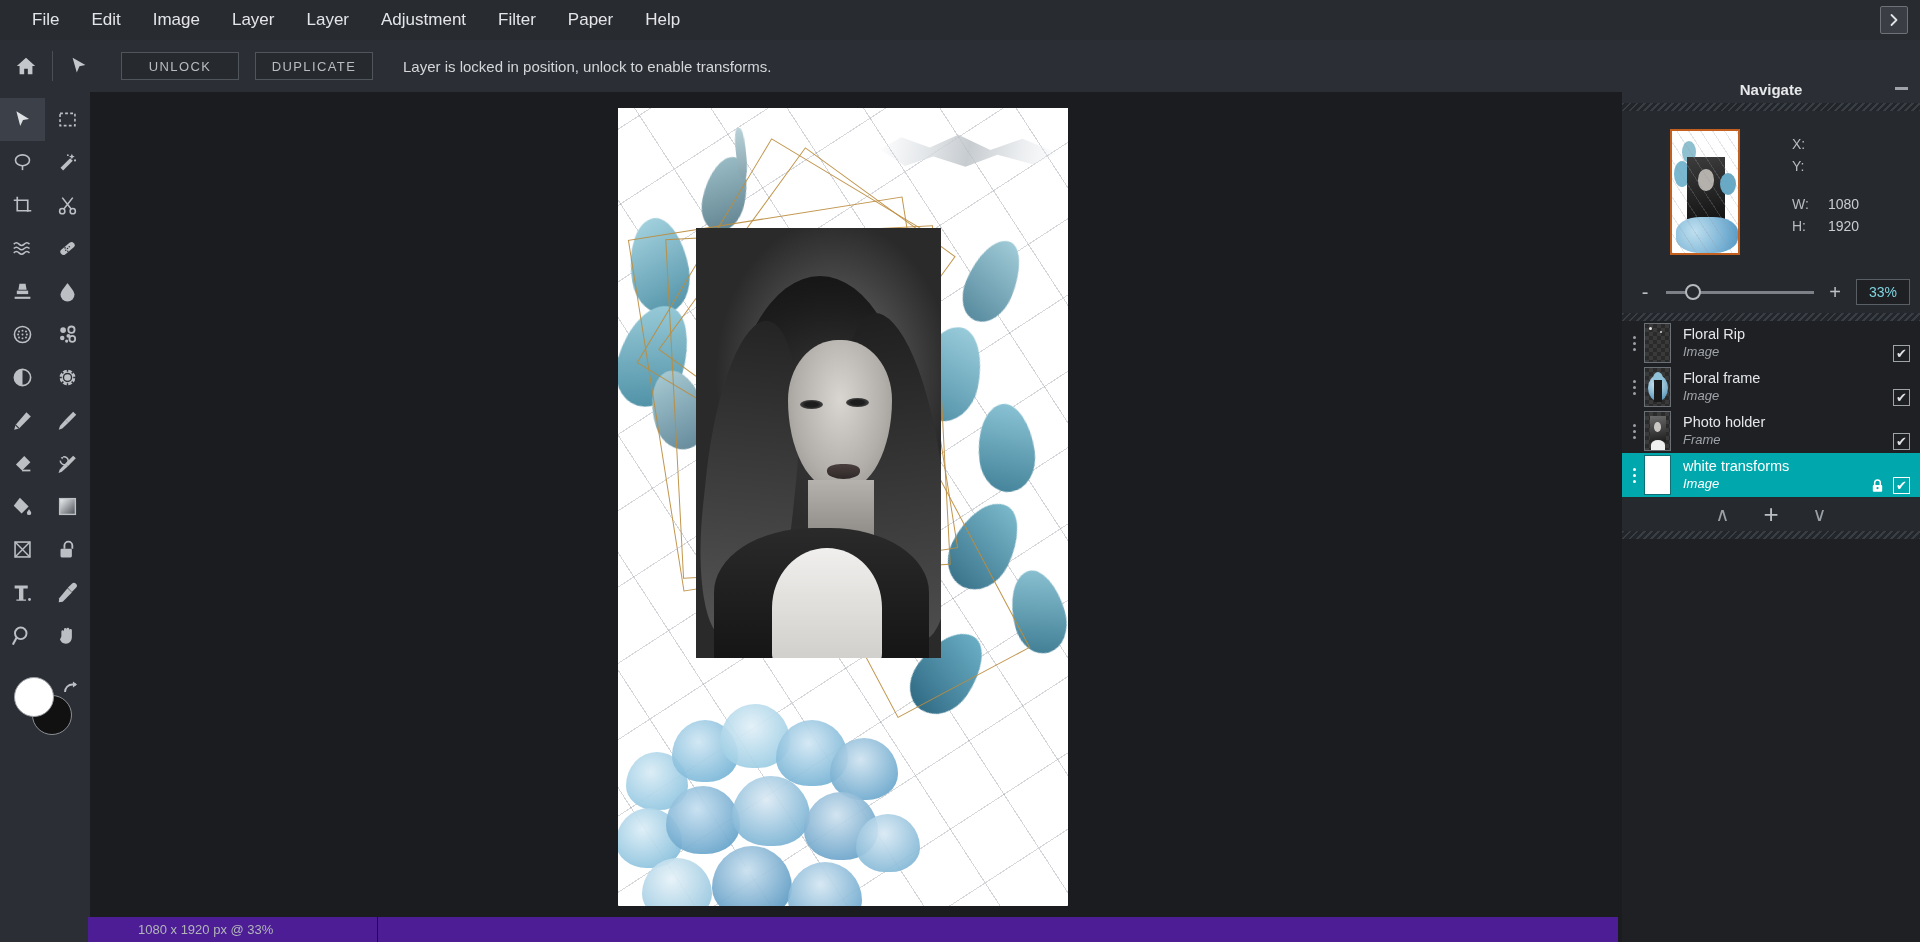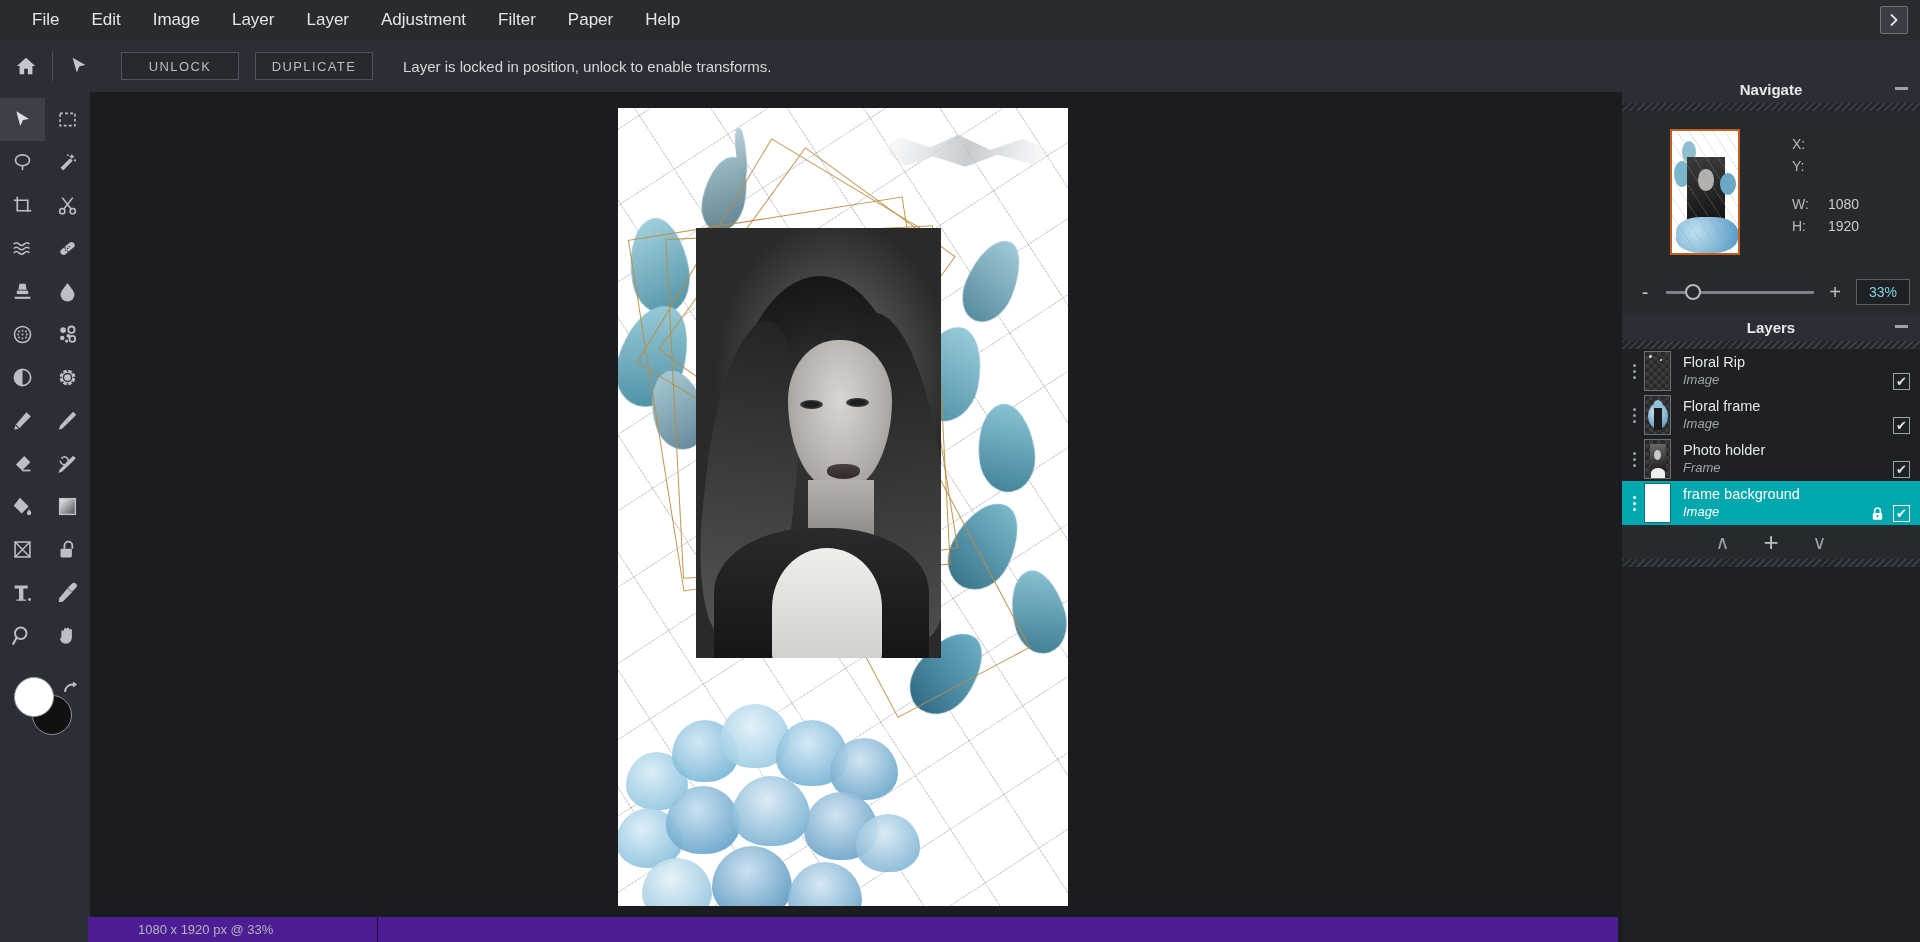--- a/index.html
+++ b/index.html
@@ -656,24 +656,20 @@
   </div>
   <div id="nav-zoom-row">
     <div id="zoom-minus">-</div>
     <div id="zoom-track">
       <div id="zoom-knob"></div>
     </div>
     <div id="zoom-plus">+</div>
     <div id="zoom-value">33%</div>
   </div>
 
-  <div class="panel-header">
-    <div class="panel-title">Layers</div>
-    <div class="panel-min"></div>
-  </div>
   <div class="panel-grip"></div>
   <div id="layers-list">
 
     <div class="layer-row">
       <div class="layer-dots">
           <i></i>
           <i></i>
           <i></i>
         </div>
       <div class="layer-thumb">
@@ -730,21 +726,21 @@
     </div>
 
     <div class="layer-row selected">
       <div class="layer-dots">
           <i></i>
           <i></i>
           <i></i>
         </div>
       <div class="layer-thumb" style="background:#ffffff;border-color:#0f6f73;"></div>
       <div class="layer-meta">
-        <div class="layer-name">frame background</div>
+        <div class="layer-name">white transforms</div>
         <div class="layer-kind">Image</div>
       </div>
       <div class="layer-right">
         <svg width="15" height="17" viewBox="0 0 24 24">
           <path d="M7.5 11 V7.5 a4.5 4.5 0 0 1 9 0 V11" fill="none" stroke="#ffffff" stroke-width="2.4"></path>
           <rect x="4.5" y="11" width="15" height="11" rx="1.6" fill="#ffffff"></rect>
           <circle cx="12" cy="16" r="1.8" fill="#00a8ad"></circle>
         </svg>
         <div class="layer-check">✔</div>
       </div>

